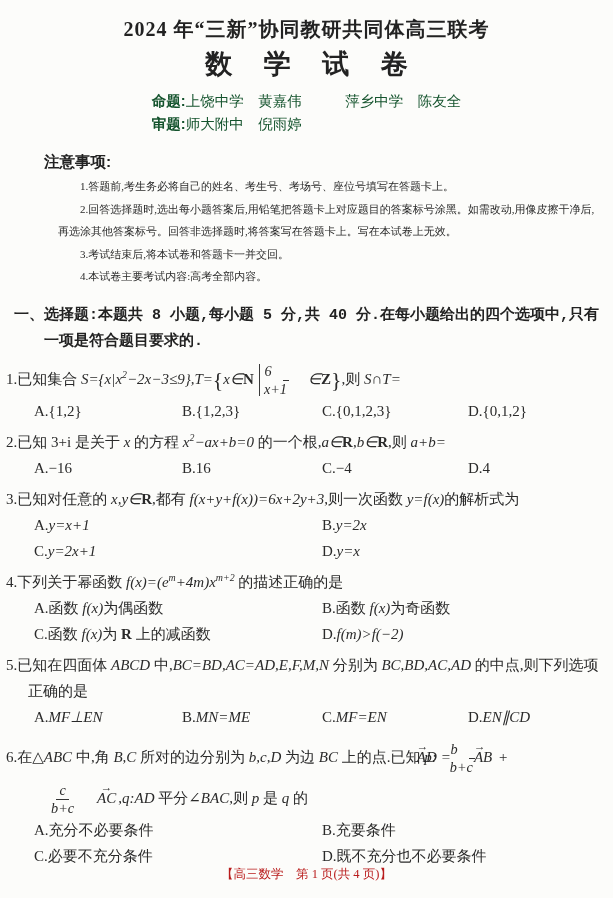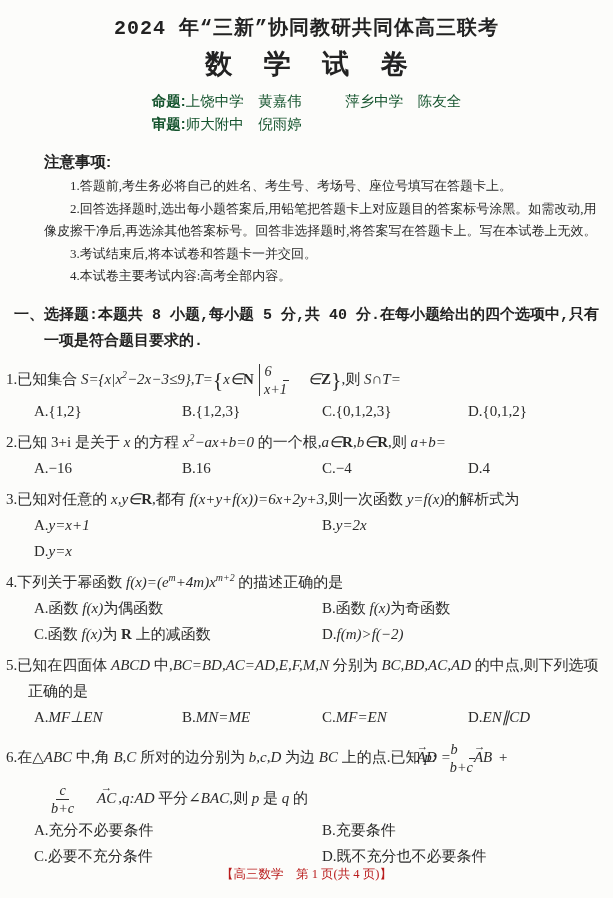--- a/index.html
+++ b/index.html
@@ -14,21 +14,21 @@
     position:relative;
     width:613px;height:898px;
     background:#fcfcfa;
     box-sizing:border-box;
     padding-top:16px;
     overflow:hidden;
   }
   
   .exam-title{
     text-align:center;
-    font-family:Liberation Mono, monospace;
+    font-family:Liberation Serif, serif;
     font-weight:700;
     font-size:20px;
     line-height:26px;
     letter-spacing:1px;
     color:#222;
   }
   .paper-title{
     text-align:center;
     font-family:"Liberation Sans","DejaVu Sans",sans-serif;
     font-weight:700;
@@ -50,23 +50,23 @@
   
   .notice-heading{
     margin:15px 0 2px 44px;
     font-family:"Liberation Sans","DejaVu Sans",sans-serif;
     font-weight:700;
     font-size:15.5px;
     line-height:22px;
     color:#222;
   }
   .notice p{
-    margin:0 14px 0 44px;
+    margin:0 14px 0 58px;
     text-indent:2em;
-    font-size:13px;
+    font-size:11px;
     line-height:22.5px;
   }
   
   .section-heading{
     margin:15px 8px 0 14px;
     padding-left:30px;
     text-indent:-30px;
     font-family:Liberation Mono, monospace;
     font-weight:700;
     font-size:15px;
@@ -160,20 +160,21 @@
     </div>
   </div>
 
   <div class="question">
     <div class="qtext"><span class="cn">3.已知对任意的 </span><span class="m">x,y∈</span><span class="b">R</span><span class="cn">,都有 </span><span class="m">f(x+y+f(x))=6x+2y+3</span><span class="cn">,则一次函数 </span><span class="m">y=f(x)</span><span class="cn">的解析式为</span></div>
     <div class="opts">
       <span class="o2a"><span class="cn">A.</span><span class="m">y=x+1</span></span>
       <span class="o2b"><span class="cn">B.</span><span class="m">y=2x</span></span>
     </div>
     <div class="opts">
+      <span class="o2a"><span class="cn">C.</span><span class="m">y=2x+1</span></span>
       <span class="o2b"><span class="cn">D.</span><span class="m">y=x</span></span>
     </div>
   </div>
 
   <div class="question">
     <div class="qtext"><span class="cn">4.下列关于幂函数 </span><span class="m">f(x)=(e</span><span class="sup">m</span><span class="m">+4m)x</span><span class="sup">m+2</span><span class="cn"> 的描述正确的是</span></div>
     <div class="opts">
       <span class="o2a"><span class="cn">A.函数 </span><span class="m">f(x)</span><span class="cn">为偶函数</span></span>
       <span class="o2b"><span class="cn">B.函数 </span><span class="m">f(x)</span><span class="cn">为奇函数</span></span>
     </div>

